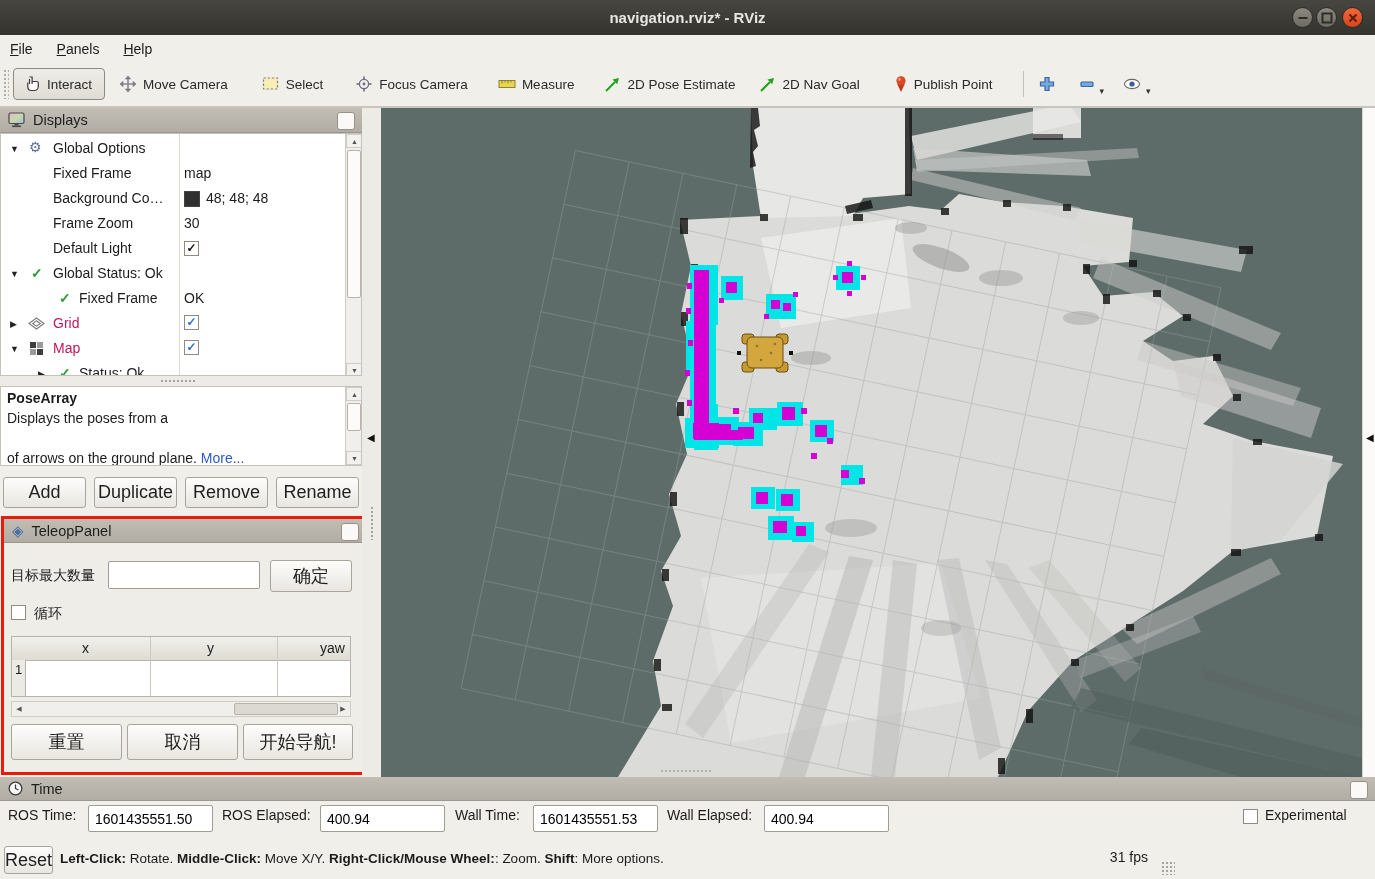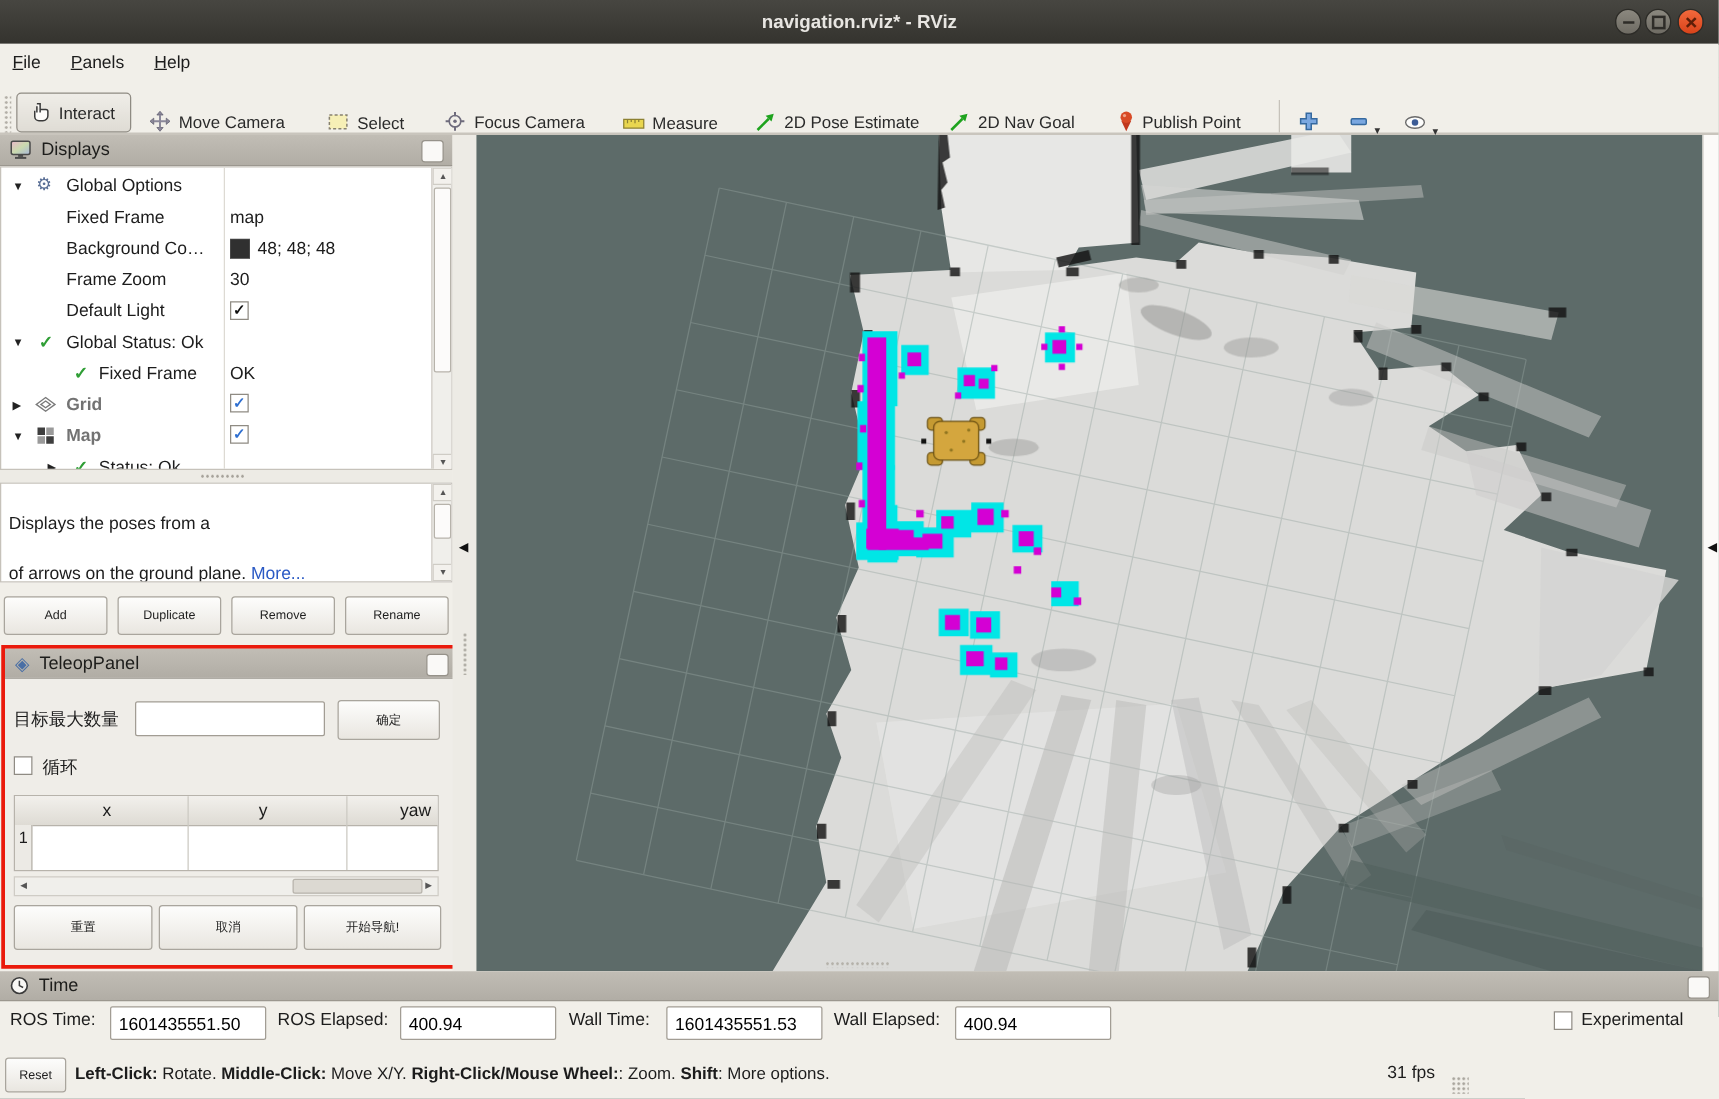--- a/index.html
+++ b/index.html
@@ -20,42 +20,42 @@
   .wb-x1,.wb-x2{width:10px;height:2px;background:#5e1e08}
   .wb-x1{transform:translate(-50%,-50%) rotate(45deg)}
   .wb-x2{transform:translate(-50%,-50%) rotate(-45deg)}
 
   
   .menubar{left:0;top:35px;width:1375px;height:27px;background:#f1efe9;display:flex;align-items:center;
            padding-left:10px;box-sizing:border-box;font-size:14px;gap:24px}
   .menu-item{cursor:default}
   .menu-item u{text-decoration:underline}
   .toolbar{left:0;top:62px;width:1375px;height:46px;background:#f1efe9;border-bottom:2px solid #c9c5bd;
-           box-sizing:border-box;display:flex;align-items:flex-end;font-size:13.5px;color:#2a2a2a}
+           box-sizing:border-box;display:flex;align-items:center;font-size:13.5px;color:#2a2a2a}
   .tb-handle{width:6px;height:30px;margin:0 4px 0 3px;
              background-image:radial-gradient(#b3afa7 1px,transparent 1.2px);background-size:4px 4px}
   .tb-item{display:flex;align-items:center;gap:6px;white-space:nowrap}
   .tb-btn{background:linear-gradient(#efede8,#dfdcd5);border:1px solid #8f8b83;border-radius:4px;
           padding:6px 12px 6px 9px;display:flex;align-items:center;gap:6px}
   .tb-sep{width:1px;height:26px;background:#c6c2ba;margin:0 14px}
   .tb-drop{font-size:9px;color:#333;position:relative;top:7px;left:-2px}
   .icon-svg{display:block}
 
   
   .phead{background:linear-gradient(#c1bdb5,#b1ada5);border-bottom:1px solid #9b978f;box-sizing:border-box;
          display:flex;align-items:center;font-size:14.5px;color:#1d1d1b;padding-left:8px;gap:8px}
   .float-btn{position:absolute;right:7px;top:4px;width:16px;height:16px;background:#faf9f7;
              border:1px solid #96928a;border-radius:3px}
   .panel-white{background:#fff;border:1px solid #c6c2ba;box-sizing:border-box}
 
   .tree{left:0;top:133px;width:362px;height:243px;overflow:hidden}
   .trow{position:absolute;left:0;width:344px;height:25px;font-size:14px}
   .trow span{position:absolute;top:3px}
   .tlabel{color:#1c1c1c}
-  .tlabel.blue{color:#737373;font-weight:bold}
+  .tlabel.blue{color:#be185d;font-weight:normal}
   .tvalue{left:183px}
   .exp{font-size:9px;top:7px !important;color:#222}
   .gear-g{font-size:14px;color:#5a6f96;top:2px !important}
   .chk-green{color:#2f9e35;font-weight:bold}
   .cbx{position:absolute;left:183px;top:4px;width:15px;height:15px;background:#fff;border:1px solid #8f8b83;
        box-sizing:border-box;text-align:center;line-height:13px;font-size:12px;font-weight:bold}
   .cbx.blue{color:#2f6fd0}
   .cbx.black{color:#111}
   .col-div{position:absolute;left:178px;top:0;width:1px;height:243px;background:#dddad3}
 
@@ -71,21 +71,21 @@
   .hsplit{left:0;top:376px;width:362px;height:10px;background:#edebe5}
   .hsplit .dots{position:absolute;left:160px;top:3px;width:36px;height:4px;
      background-image:radial-gradient(#a7a39b 1px,transparent 1.2px);background-size:4px 4px}
 
   .desc{left:0;top:386px;width:362px;height:80px;overflow:hidden;font-size:14px;line-height:19px}
   .desc .dline{position:absolute;left:6px;width:330px;white-space:nowrap}
   .more-link{color:#2a59c4}
 
   .btnrow{left:0;top:466px;width:362px;height:50px;display:flex;gap:8px;padding:11px 3px;box-sizing:border-box}
   .btn{background:linear-gradient(#fdfdfc,#e9e6e0);border:1px solid #a9a59d;border-radius:3px;
-       display:flex;align-items:center;justify-content:center;font-size:10px;color:#1e1e1e}
+       display:flex;align-items:center;justify-content:center;font-size:18px;color:#1e1e1e}
   .btnrow .btn{flex:1;height:29px}
 
   
   .teleop{left:1px;top:516px;width:368px;height:259px;border:3px solid #ea1a0c;box-sizing:border-box;background:#efede8}
   .teleop .phead{position:absolute;left:0;top:0;width:362px;height:24px}
   .tp-lbl{position:absolute;font-size:14px}
   .tp-input{position:absolute;background:#fff;border:1px solid #a29d94;border-radius:2px;box-sizing:border-box;font-size:14px;padding:0 5px;font-family:"Liberation Sans",sans-serif}
   .tp-btn{position:absolute}
   .tp-cbx{position:absolute;width:15px;height:15px;background:#fff;border:1px solid #8f8b83;box-sizing:border-box}
   .tp-table{position:absolute;left:7px;top:117px;width:340px;height:61px;background:#fff;border:1px solid #b7b3ab;box-sizing:border-box;font-size:14px}
@@ -305,20 +305,21 @@
     <div class="sb-thumb" style="top:16px;height:148px"></div>
     <div class="sb-btn" style="bottom:0">▼</div>
   </div>
 </div>
 
 <div class="abs hsplit">
     <div class="dots"></div>
   </div>
 
 <div class="abs desc panel-white">
+  <div class="dline" style="top:2px;font-weight:bold">PoseArray</div>
   <div class="dline" style="top:22px">Displays the poses from a</div>
   <div class="dline" style="top:62px"><span>of arrows on the ground plane.</span> <span class="more-link">More...</span></div>
   <div class="sb-v" style="left:344px;top:0;height:78px">
     <div class="sb-btn" style="top:0">▲</div>
     <div class="sb-thumb" style="top:16px;height:28px"></div>
     <div class="sb-btn" style="bottom:0">▼</div>
   </div>
 </div>
 
 <div class="abs btnrow">

